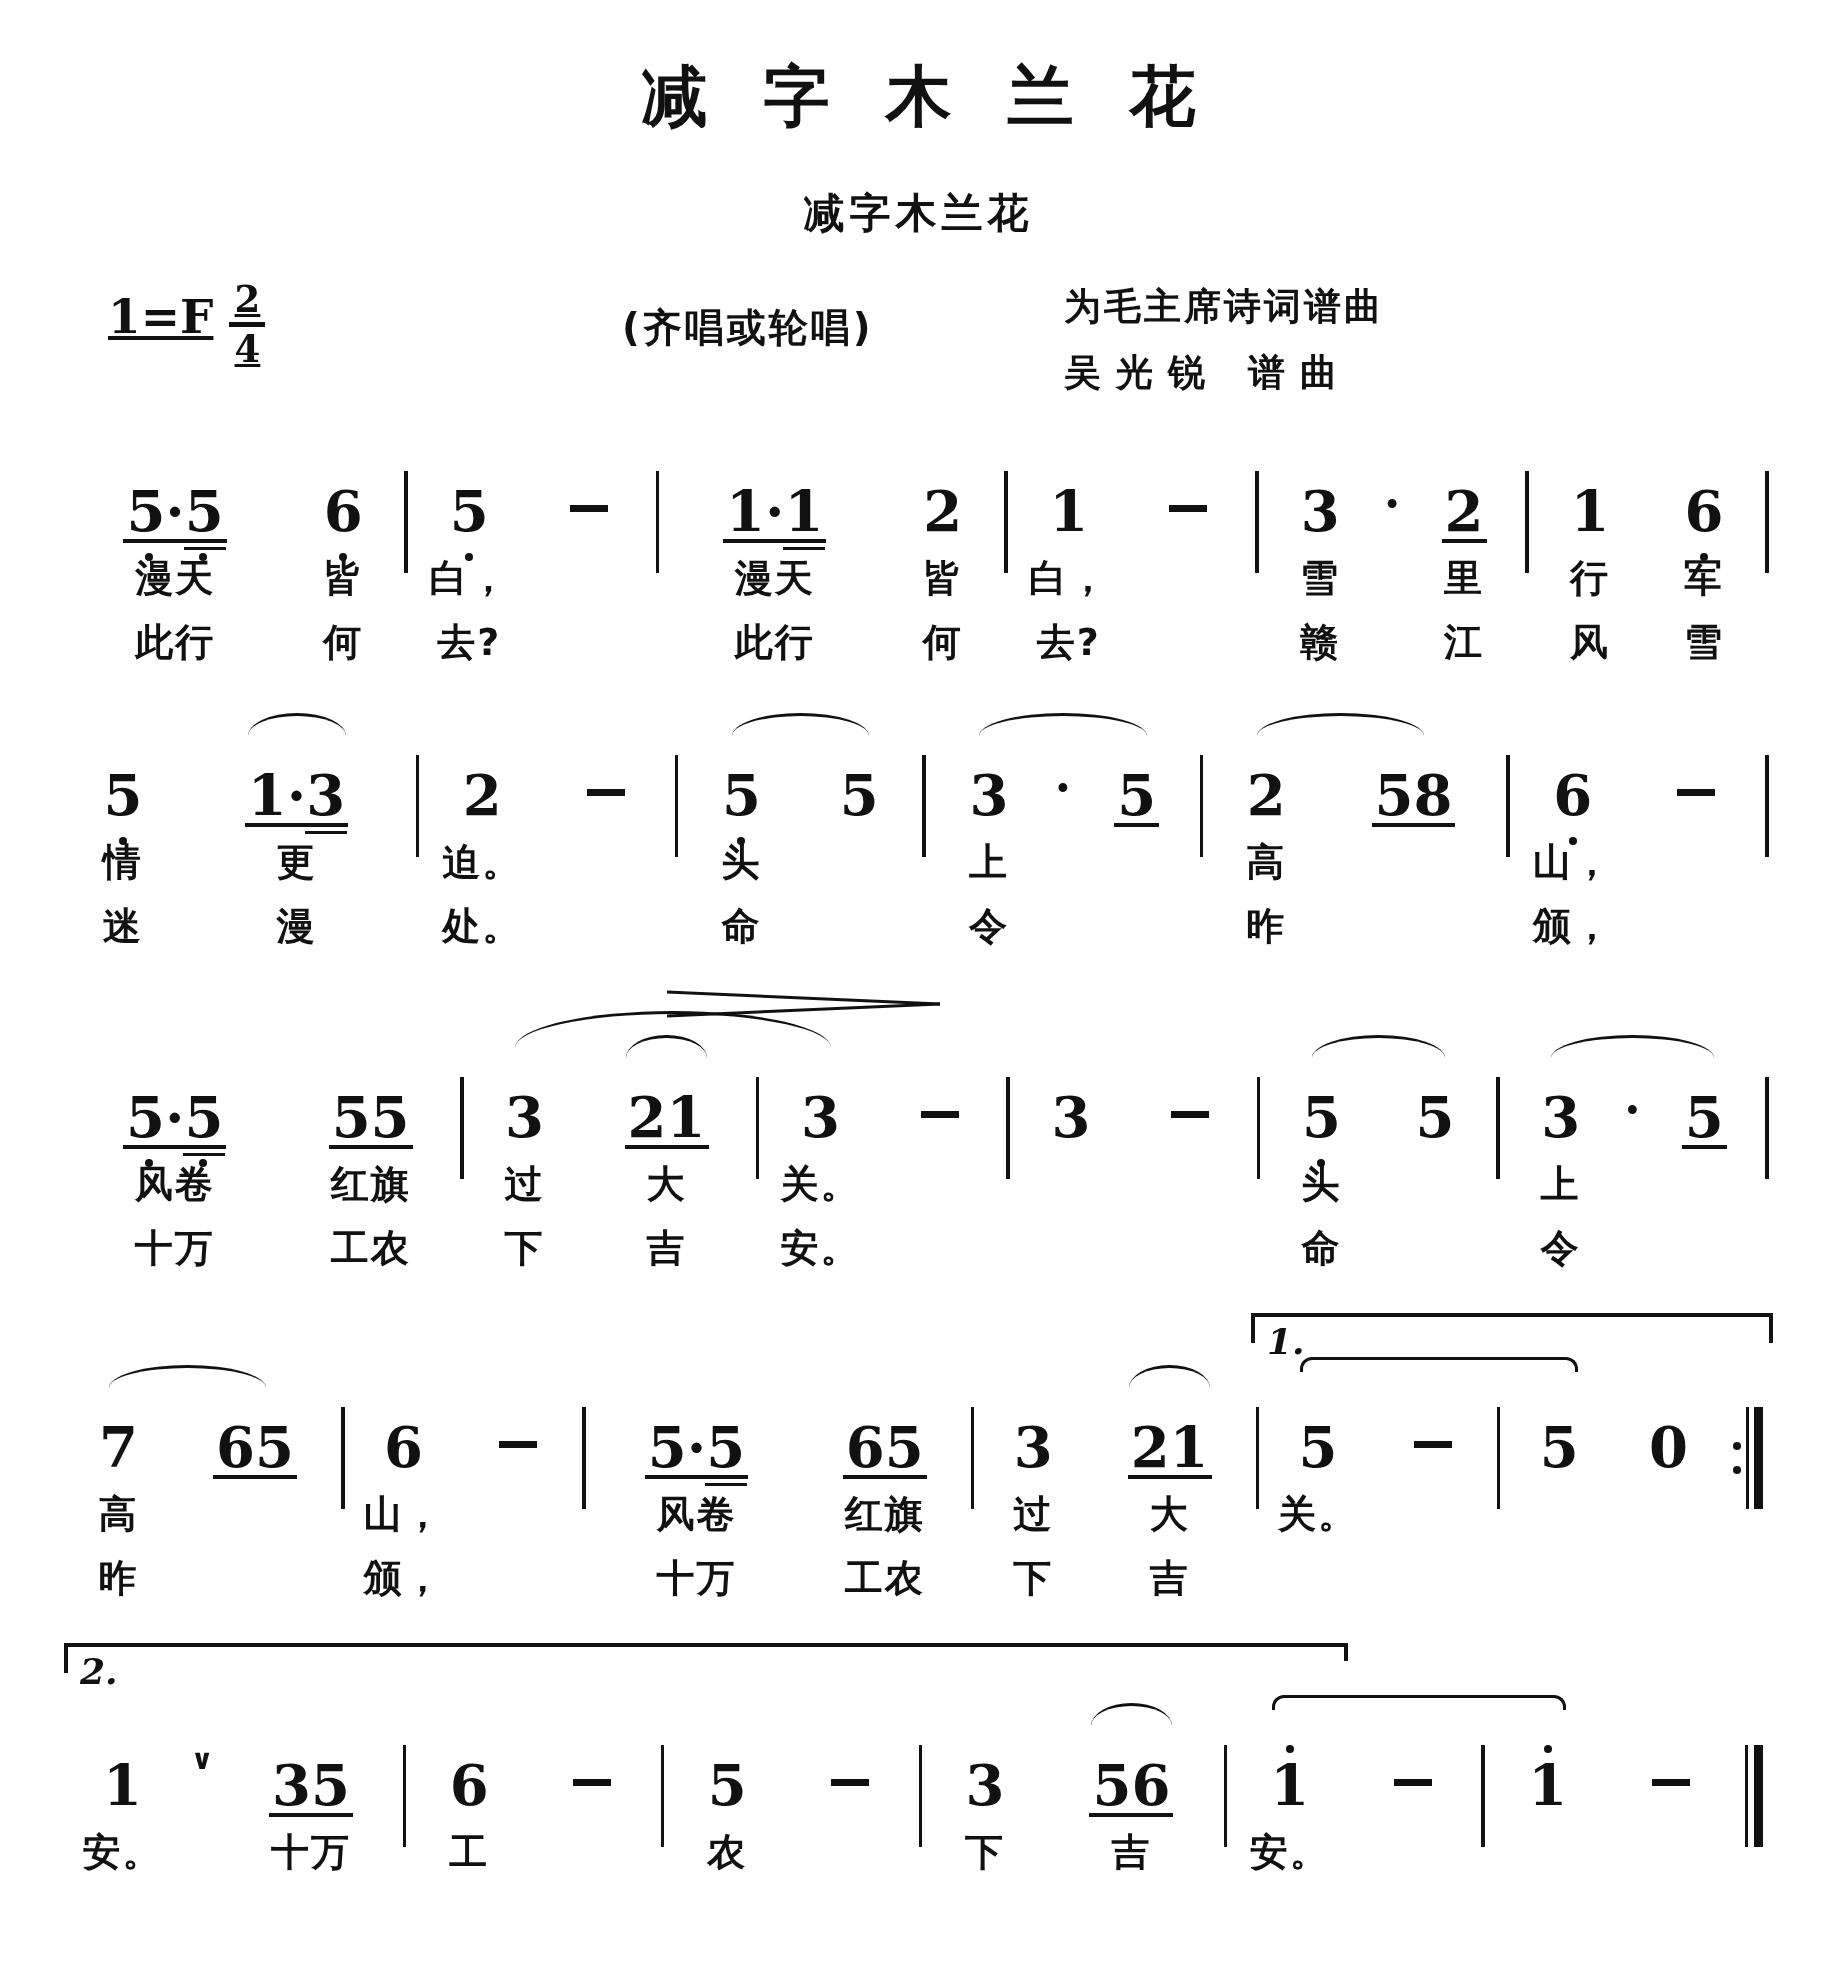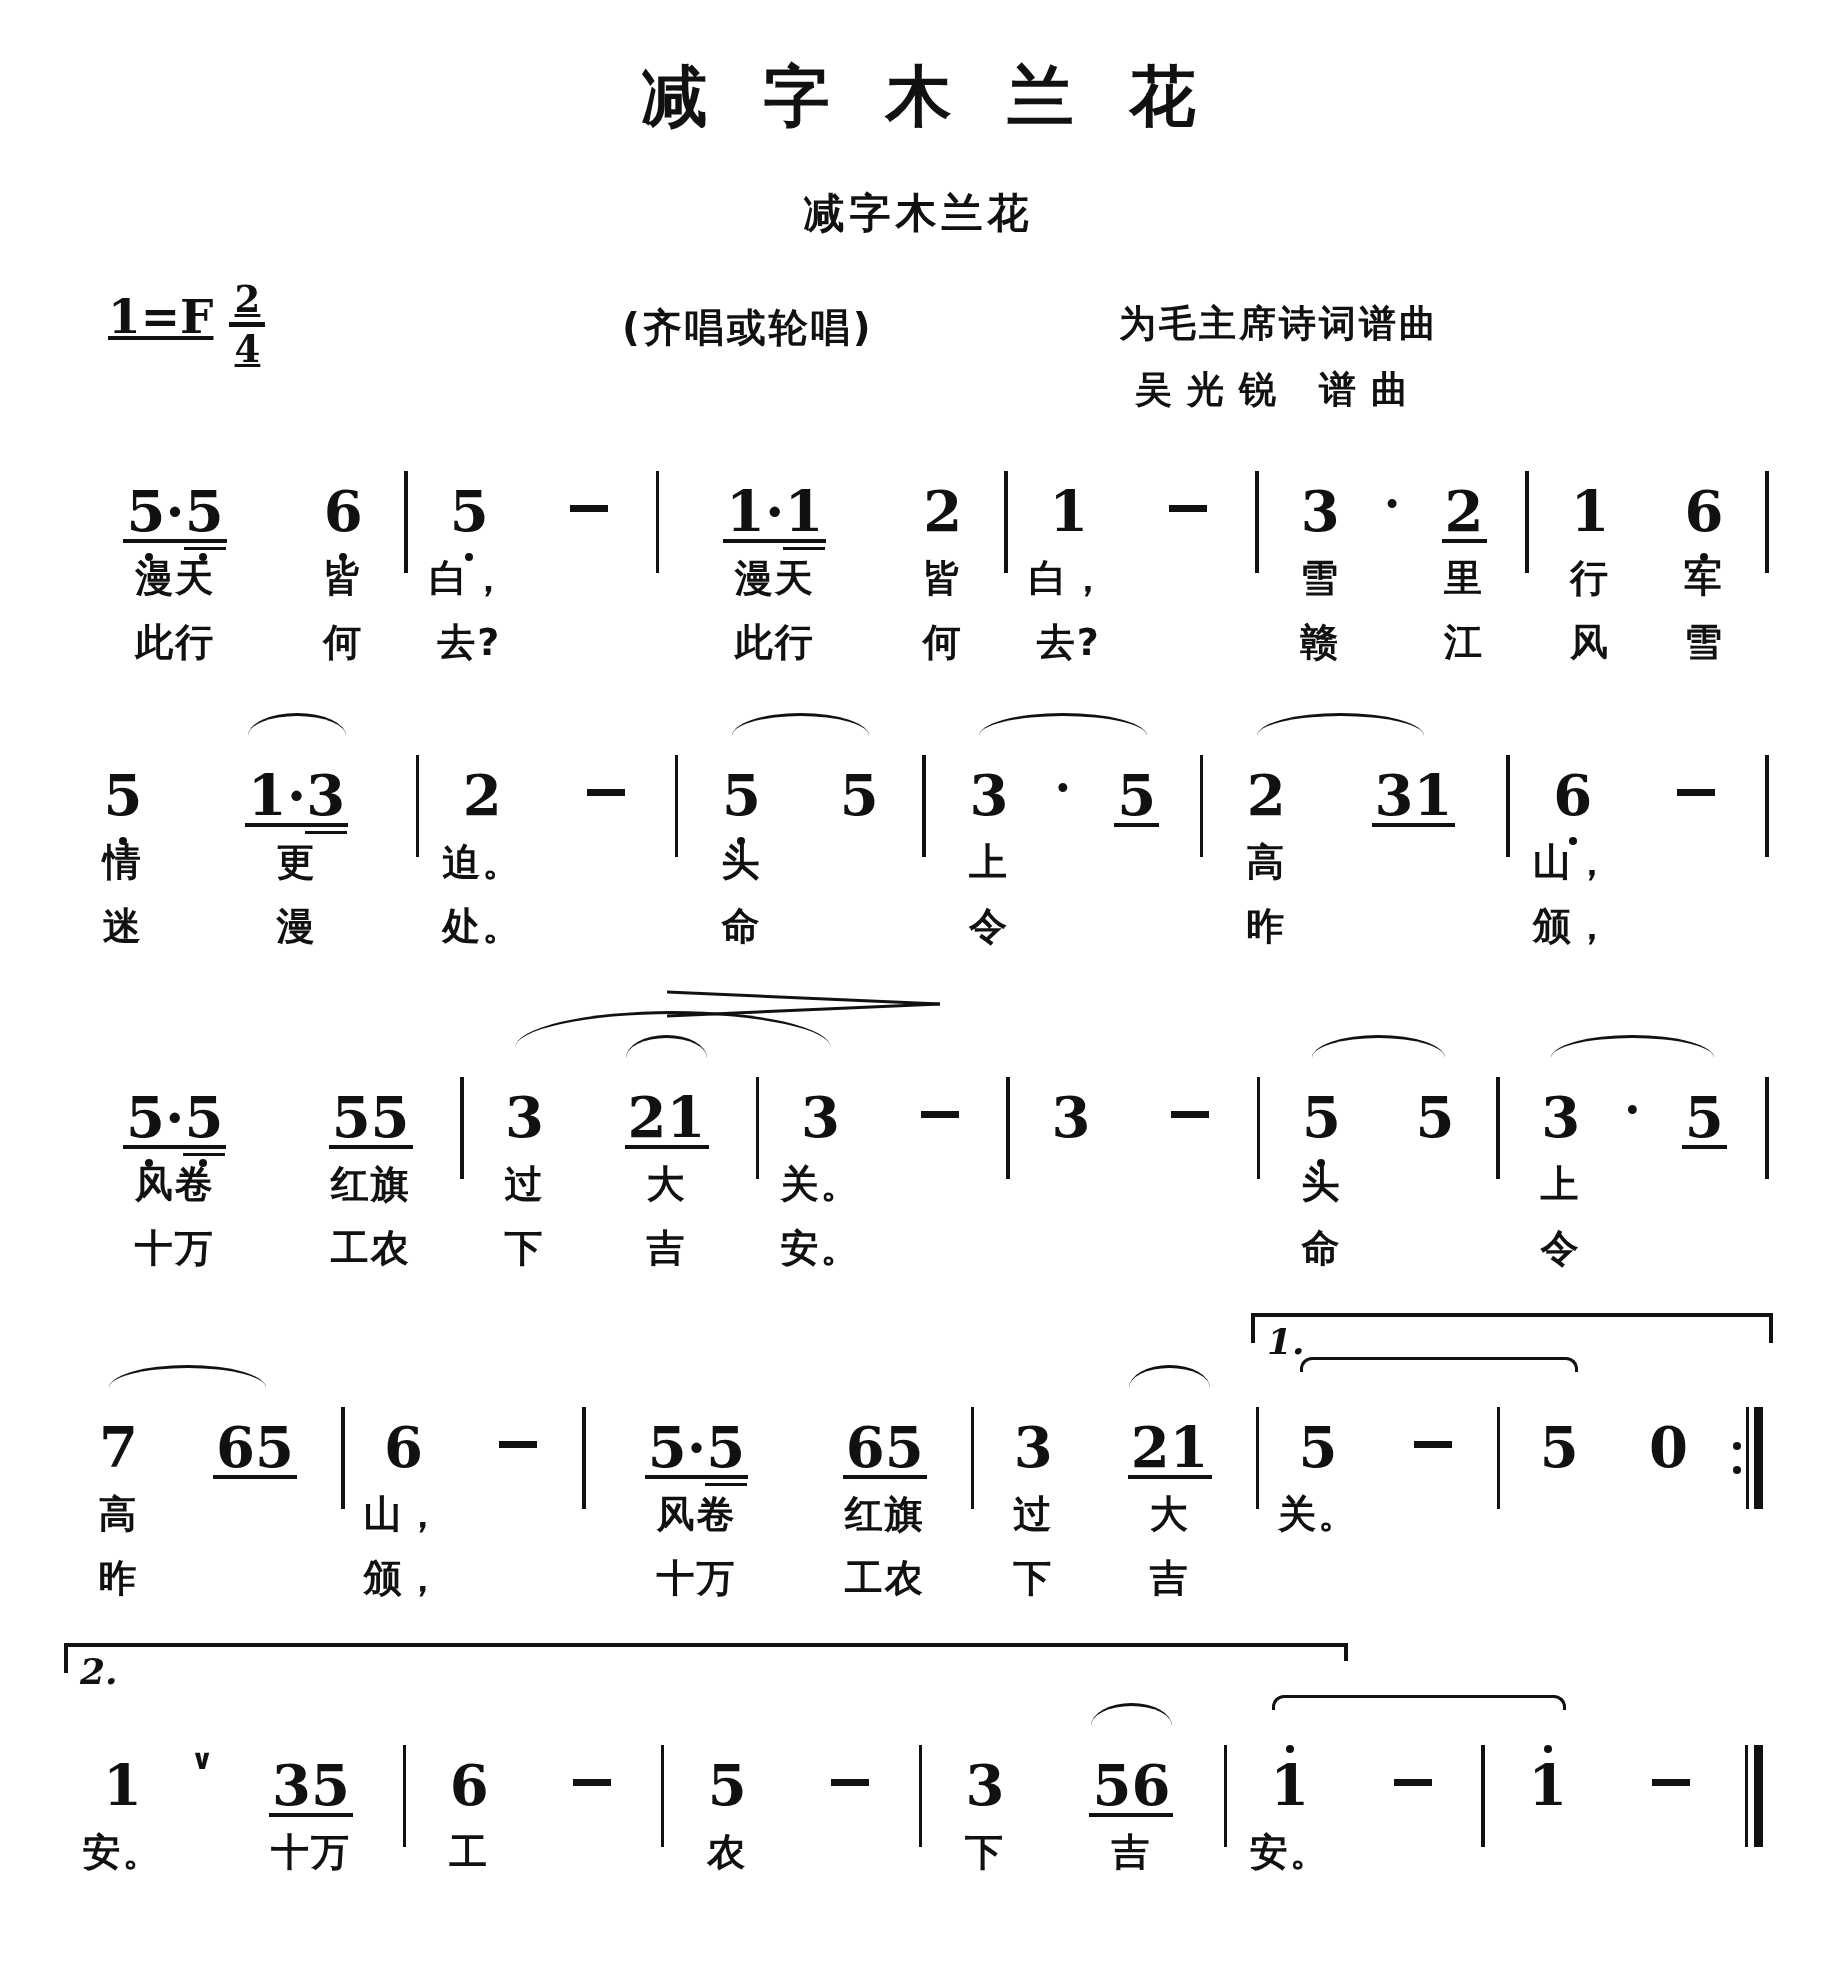--- a/index.html
+++ b/index.html
@@ -14,21 +14,21 @@
   
   .title{text-align:center;font-size:66px;font-weight:700;letter-spacing:56px;padding-left:56px;margin:24px 0 0;}
   .subtitle{text-align:center;font-size:41px;font-weight:700;letter-spacing:5px;margin-top:44px;}
   .meta{position:relative;height:168px;margin-top:38px;}
   .keysig{position:absolute;left:44px;top:14px;display:flex;align-items:flex-start;gap:16px;
           font-family:"DejaVu Serif",serif;font-weight:700;font-size:47px;line-height:1;text-decoration:underline;}
   .ts{display:flex;flex-direction:column;align-items:center;margin-top:-12px;}
   .ts span{font-size:37px;font-weight:700;line-height:1;}
   .tsl{width:36px;height:5px;background:#111;margin:4px 0;}
   .ensemble{position:absolute;left:558px;top:22px;font-size:39px;font-weight:700;letter-spacing:3px;}
-  .credits{position:absolute;left:1000px;top:20px;width:430px;text-align:center;}
+  .credits{position:absolute;left:1000px;top:3px;width:430px;text-align:left;}
   .credit1{font-size:37px;font-weight:700;letter-spacing:3px;}
   .credit2{font-size:37px;font-weight:700;letter-spacing:15px;margin-top:16px;}
   .tempo{font-size:39px;font-weight:700;margin:14px 0 10px;}
 
   
   #score{margin-top:4px;}
   .system{position:relative;margin-bottom:24px;}
   .note-row{display:flex;align-items:flex-start;}
   .cell{display:flex;flex-direction:column;align-items:center;flex:0 0 auto;}
   .nc{flex:1 1 0;min-width:44px;}
@@ -258,21 +258,21 @@
           </div>
           <div id="s1c13" class="cell nc" style="flex-grow: 1;">
             <div class="n">
               <span class="dg">2</span>
             </div>
             <div class="ly">高</div>
             <div class="ly">昨</div>
           </div>
           <div id="s1c14" class="cell nc" style="flex-grow: 1.5;">
             <div class="n">
-              <span class="dg u1">31</span>
+              <span class="dg u1">58</span>
             </div>
             <div class="ly"></div>
             <div class="ly"></div>
           </div>
           <div id="s1c15" class="cell bc">
             <i class="bl"></i>
           </div>
           <div id="s1c16" class="cell nc" style="flex-grow: 1;">
             <div class="n">
               <span class="dg">6<i class="dotb" style="left: 50%;"></i></span>

